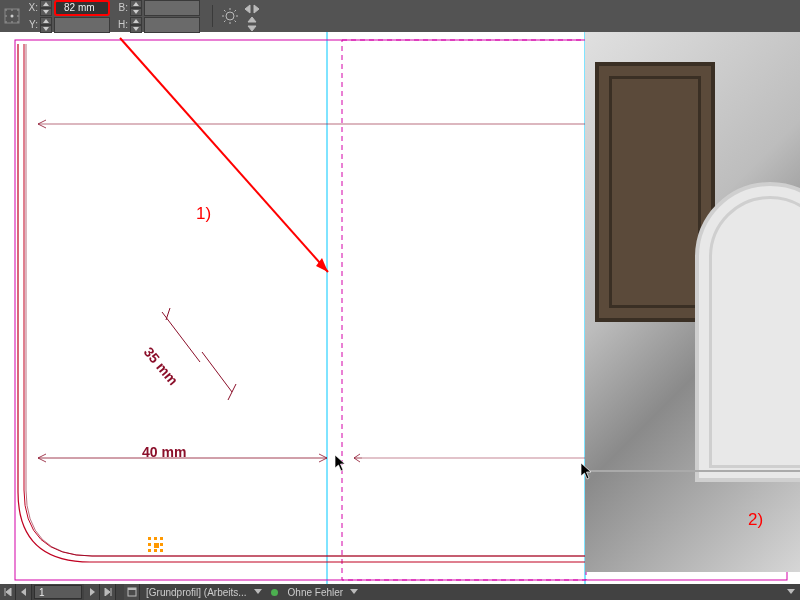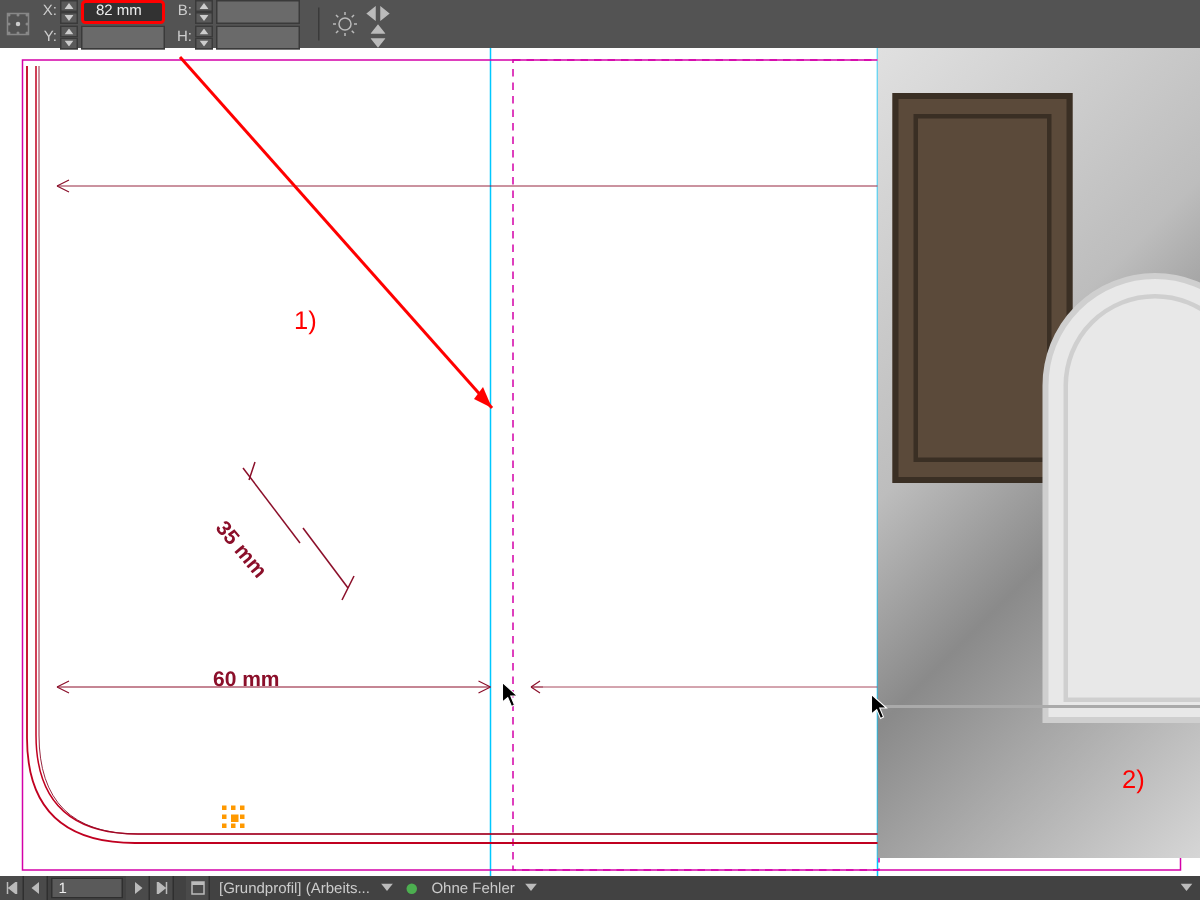--- a/index.html
+++ b/index.html
@@ -186,21 +186,21 @@
 
   <div class="photo">
     <div class="frame1"></div>
     <div class="arch"></div>
     <div class="horizon"></div>
   </div>
 
   <span class="annot-label" style="left:196px; top:172px;">1)</span>
   <span class="annot-label" style="left:748px; top:478px;">2)</span>
   <span class="measure-label" style="left:139px; top:326px; transform:rotate(50deg);">35 mm</span>
-  <span class="measure-label" style="left:142px; top:412px;">60 mm</span>
+  <span class="measure-label" style="left:142px; top:412px;">40 mm</span>
 
   <div class="cursor" style="left:334px; top:422px;">
     <svg viewBox="0 0 14 18">
         <path d="M1 1 L1 14 L4.5 11 L7 17 L9 16 L6.5 10 L11 10 Z" fill="#000" stroke="#fff" stroke-width="0.7"></path>
       </svg>
   </div>
   <div class="cursor" style="left:580px; top:430px;">
     <svg viewBox="0 0 14 18">
         <path d="M1 1 L1 14 L4.5 11 L7 17 L9 16 L6.5 10 L11 10 Z" fill="#000" stroke="#fff" stroke-width="0.7"></path>
       </svg>

